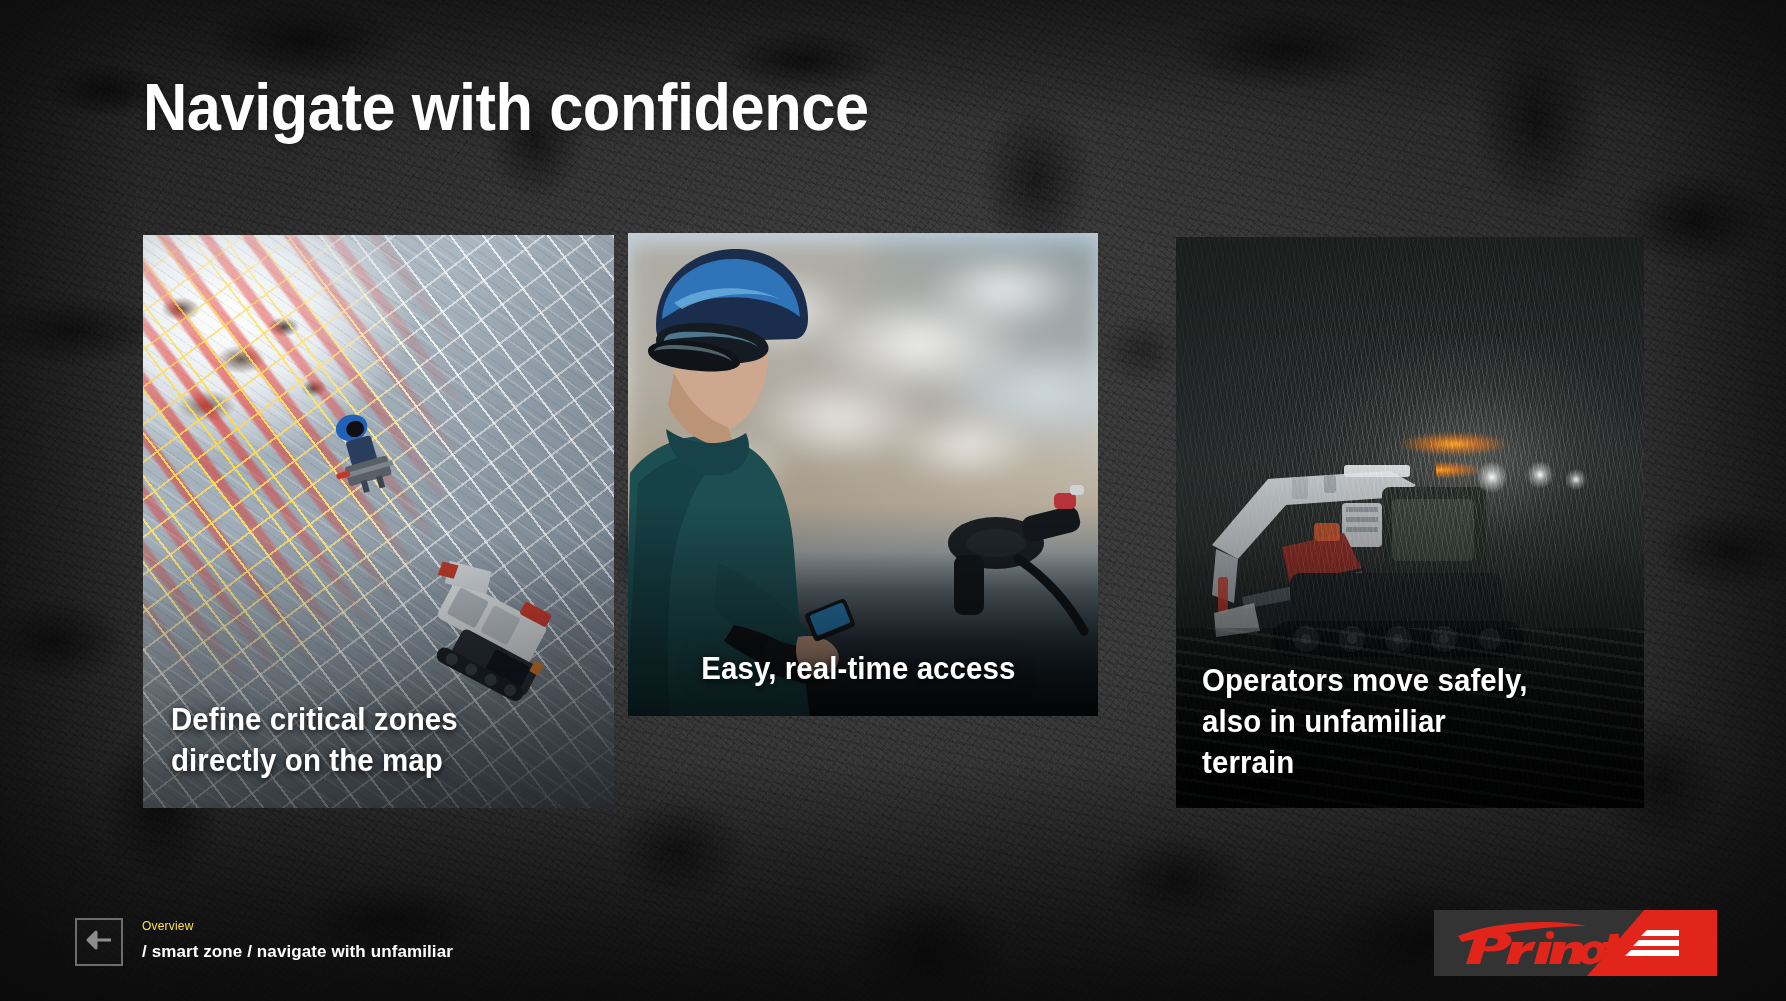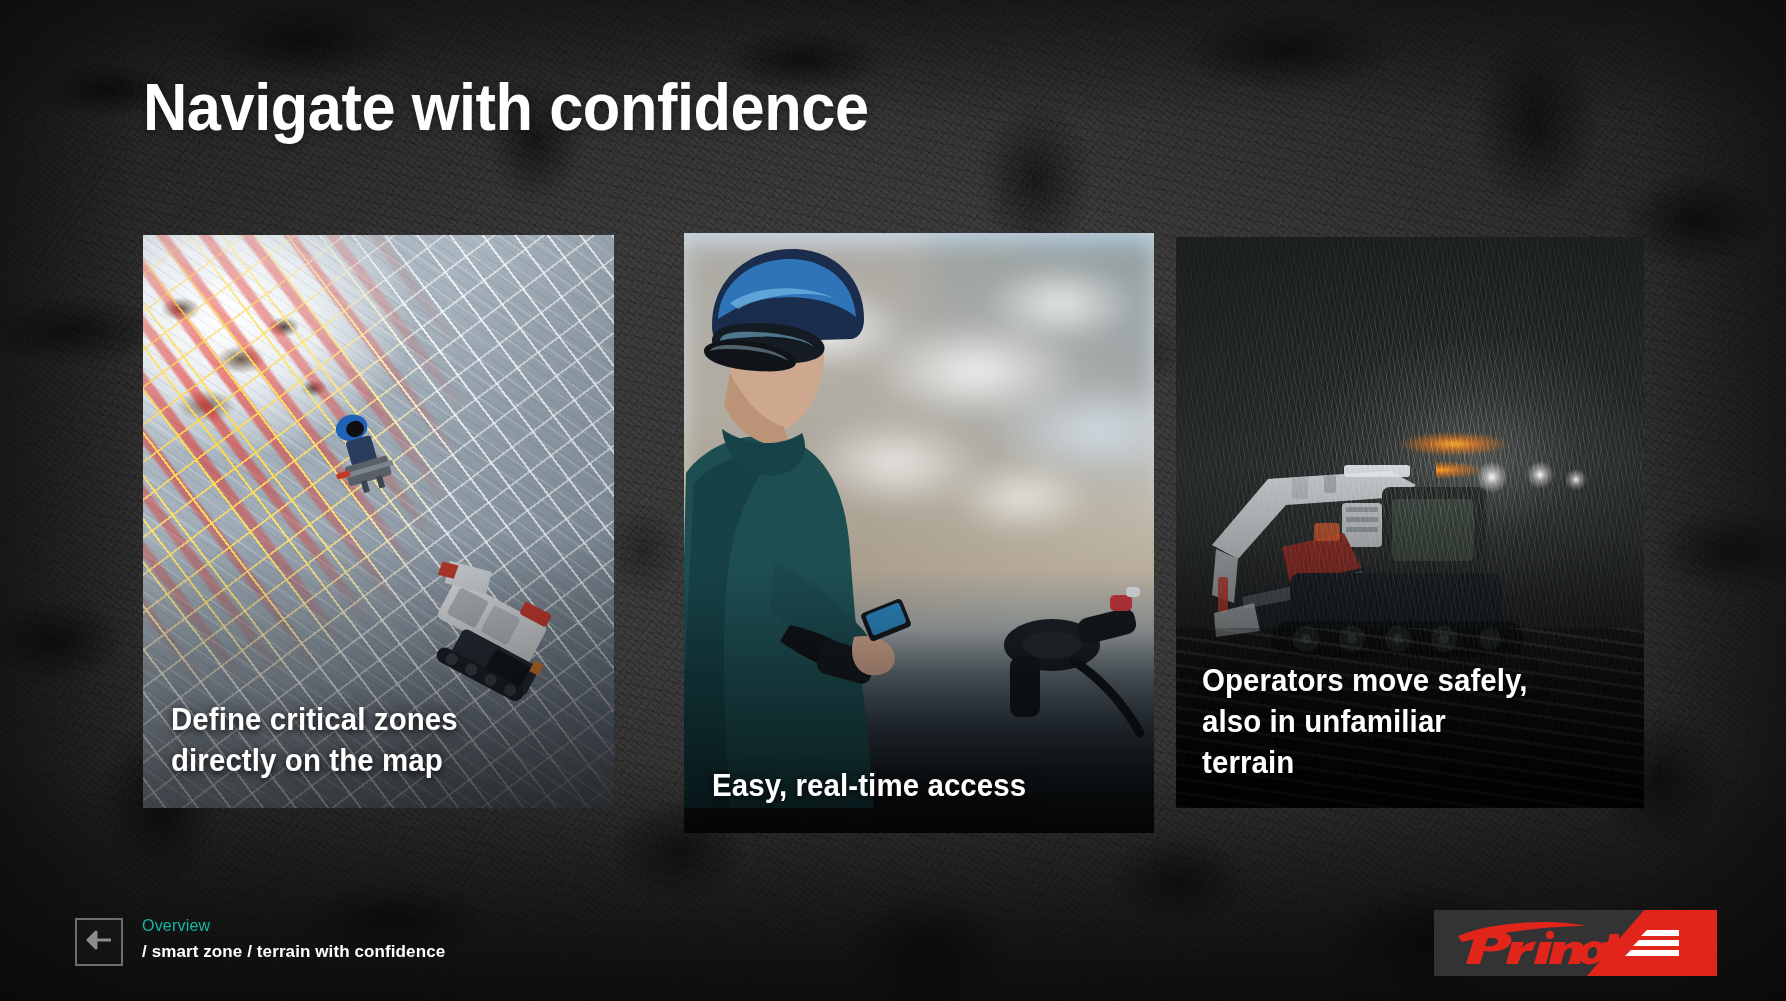--- a/index.html
+++ b/index.html
@@ -150,21 +150,21 @@
   }
   #card1-shade{
     position:absolute; inset:0;
     background:
       linear-gradient(to bottom, rgba(0,0,0,0) 52%, rgba(0,0,0,.30) 76%, rgba(0,0,0,.58) 100%),
       linear-gradient(115deg, rgba(0,0,0,0) 45%, rgba(30,40,50,.26) 100%);
   }
   #card-1 .card-caption{ bottom:26px; }
 
   
-  #card-2{ left:684px; top:233px; width:470px; height:600px; }
+  #card-2{ left:628px; top:233px; width:470px; height:483px;text-align:center; }
   #card2-base{
     position:absolute; inset:0;
     background:
       linear-gradient(to bottom,
         #c8d4dd 0%, #cfd8de 16%, #d3d6d4 30%,
         #c9c4b8 44%, #b8ad9b 56%, #9fa5a6 66%,
         #5d6a72 74%, #2b3740 84%, #14191e 94%, #0c0f12 100%);
   }
   #card2-mtn{
     position:absolute; left:0; top:2%; right:0; height:70%;
@@ -241,21 +241,21 @@
 
   
   #back-button{
     position:absolute; left:75px; top:918px; width:48px; height:48px;
     border:2px solid #6d6d6d;
     display:flex; align-items:center; justify-content:center;
     cursor:pointer; background:rgba(255,255,255,0.02);
   }
   #breadcrumb-block{ position:absolute; left:142px; top:916px; }
   #breadcrumb-overview{
-    color:#14b8a6; font-size:16px; line-height:20px; letter-spacing:.2px;
+    color:#fde047; font-size:12px; line-height:20px; letter-spacing:.2px;
   }
   #breadcrumb-path{
     color:#ffffff; font-size:17px; font-weight:bold; line-height:22px;
     margin-top:5px; letter-spacing:.1px;
   }
 
   
   #prinoth-logo{
     position:absolute; left:1434px; top:910px; width:283px; height:66px;
     overflow:hidden; cursor:pointer;
@@ -444,21 +444,21 @@
 <div id="back-button">
   <span>
     <svg width="26" height="20" viewBox="0 0 26 20">
       <path d="M25 10 L9 10 M10 2 L2 10 L10 18 Z" stroke="#8d8d8d" stroke-width="3" fill="#8d8d8d" stroke-linejoin="round"></path>
     </svg>
   </span>
 </div>
 
 <div id="breadcrumb-block">
   <div id="breadcrumb-overview">Overview</div>
-  <div id="breadcrumb-path">/ smart zone / terrain with confidence</div>
+  <div id="breadcrumb-path">/ smart zone / navigate with unfamiliar</div>
 </div>
 
 <div id="prinoth-logo">
   <div id="logo-bg"></div>
   <div id="logo-red"></div>
   <div id="logo-bars">
     <svg width="66" height="28" viewBox="0 0 66 28">
       <path d="M26 0 L58 0 L58 6 L20 6 Z" fill="#ffffff"></path>
       <path d="M18 10 L58 10 L58 16 L12 16 Z" fill="#ffffff"></path>
       <path d="M10 20 L58 20 L58 26 L4 26 Z" fill="#ffffff"></path>

